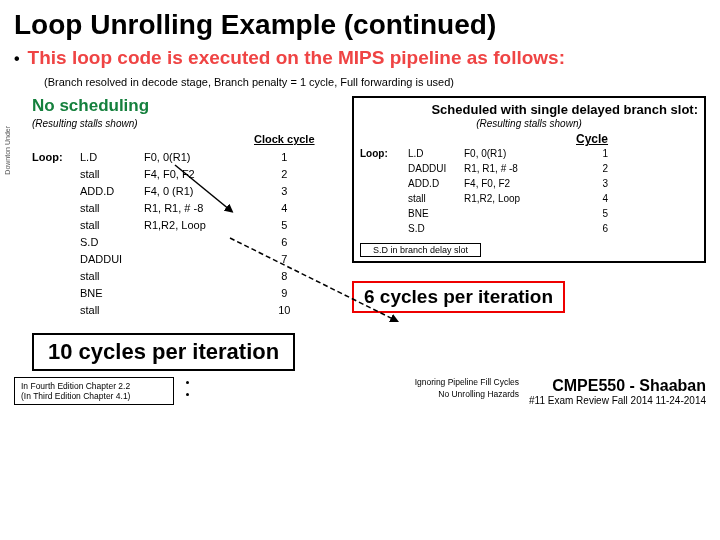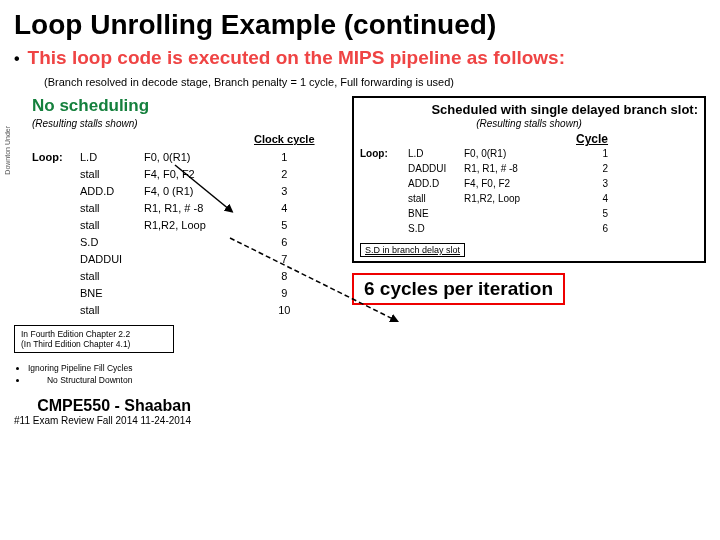--- a/index.html
+++ b/index.html
@@ -98,36 +98,35 @@
 
     .right-row {
       font-size: 10px;
       color: #000;
       line-height: 1.5;
       white-space: nowrap;
     }
 
     .sd-branch-delay {
       border: 1.5px solid #000;
-      padding: 1px 4px;
+      padding: 1px 12px;
       font-size: 9px;
       color: #000;
       margin-top: 2px;
       display: inline-block;
-      text-decoration: underline;
     }
 
     .cycles-per-iter-box {
       border: 2.5px solid #e00;
       padding: 3px 10px;
       font-size: 19px;
       font-weight: bold;
       color: #000;
       display: inline-block;
-      margin-top: 4px;
+      margin-top: 12px;
       background: #fff;
     }
 
     .times-faster {
       font-size: 13px;
       color: #000;
       margin-top: 4px;
       font-weight: bold;
     }
 
@@ -140,21 +139,20 @@
       display: inline-block;
       margin-top: 6px;
       background: #fff;
     }
 
     .bottom-row {
       display: flex;
       gap: 10px;
       align-items: flex-start;
       margin-top: 6px;
-      flex-direction: column;
     }
 
     .bottom-left {
       font-size: 8.5px;
       color: #000;
       border: 1px solid #000;
       padding: 3px 6px;
       min-width: 160px;
       flex: 0 0 auto;
     }
@@ -266,20 +264,23 @@
           <div class="row" style="text-align:center;">5</div>
           <div class="row" style="text-align:center;">6</div>
           <div class="row" style="text-align:center;">7</div>
           <div class="row" style="text-align:center;">8</div>
           <div class="row" style="text-align:center;">9</div>
           <div class="row" style="text-align:center;">10</div>
         </div>
       </div>
 
 
+      <div style="margin-top:8px;">
+        <div class="ten-cycles-box">10 cycles per iteration</div>
+      </div>
     </div>
 
     <div class="right-section">
 
       <div class="right-panel-box">
         <div class="right-panel-title">Scheduled with single delayed branch slot:</div>
         <div class="right-panel-subtitle">(Resulting stalls shown)</div>
 
         <div style="display:flex; gap:2px; align-items:flex-start;">
           <div style="min-width:46px;">
@@ -333,21 +334,21 @@
   </div>
 
   <div class="bottom-row">
     <div class="bottom-left">
       <div>In Fourth Edition Chapter 2.2</div>
       <div>(In Third Edition Chapter 4.1)</div>
     </div>
     <div class="bottom-middle">
       <ul class="bullet-list">
         <li>Ignoring Pipeline Fill Cycles</li>
-        <li>No Structural Downton</li>
+        <li>No Unrolling Hazards</li>
       </ul>
     </div>
     <div style="text-align:right; flex:0 0 auto;">
       <div class="bottom-right">CMPE550 - Shaaban</div>
       <div class="bottom-exam">#11  Exam Review  Fall 2014  11-24-2014</div>
     </div>
   </div>
 
   <svg style="position:absolute; top:0; left:0; width:720px; height:540px; pointer-events:none;">
 

